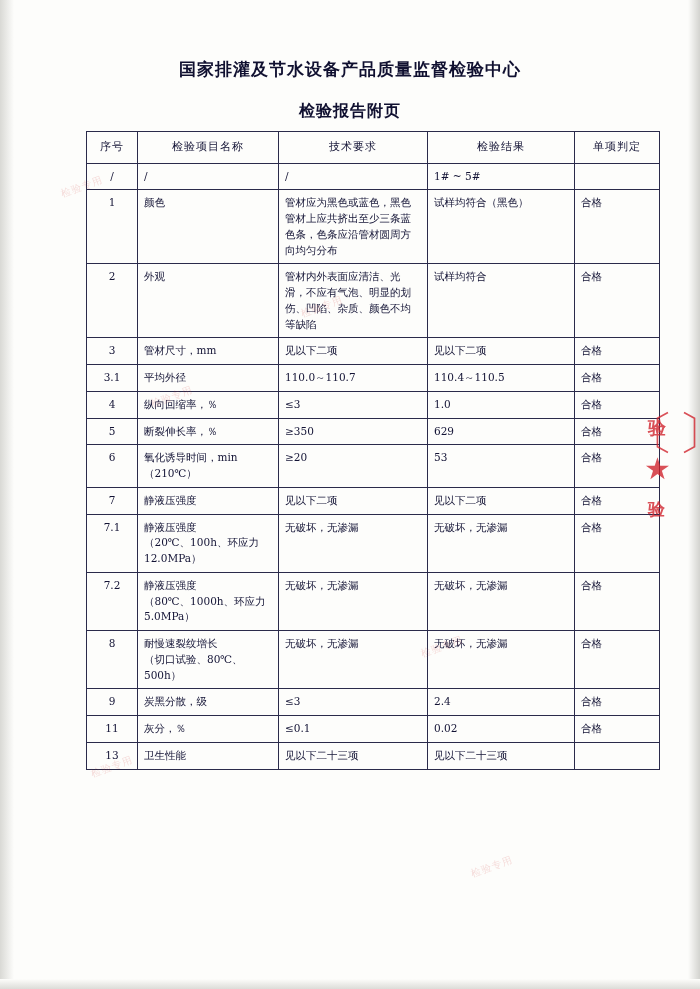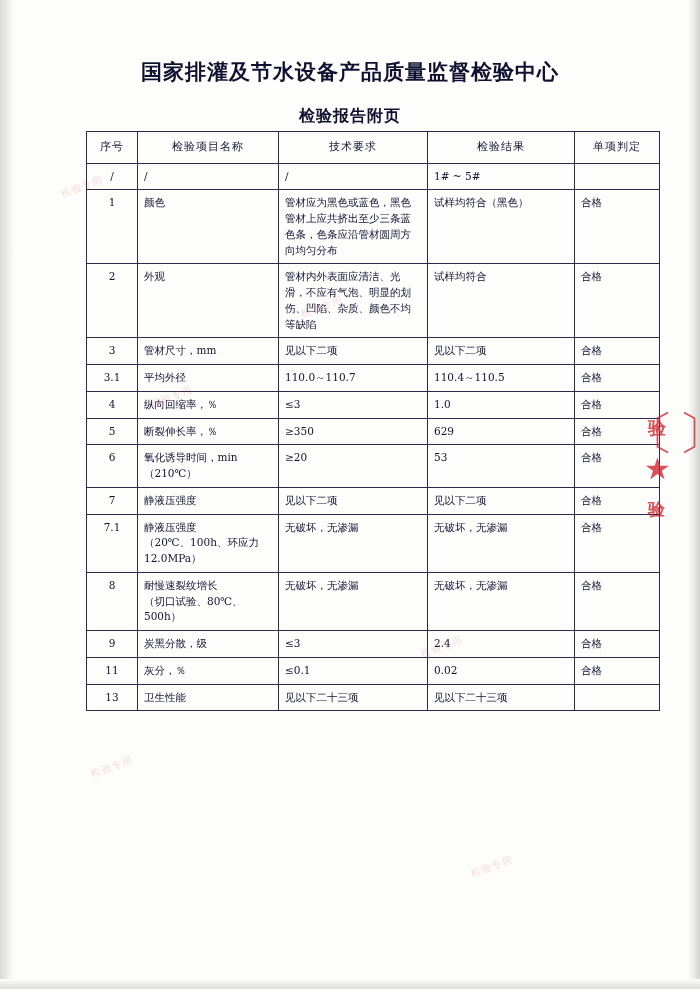--- a/index.html
+++ b/index.html
@@ -43,21 +43,21 @@
   .header {
     position: absolute;
     top: 58px;
     left: 0;
     right: 0;
     text-align: center;
   }
   .title-main {
     font-family: "DejaVu Serif", "Liberation Serif", serif;
     font-weight: bold;
-    font-size: 21px;
+    font-size: 17px;
     letter-spacing: 1px;
     color: #101030;
     white-space: nowrap;
   }
   .title-sub {
     font-family: "DejaVu Serif", "Liberation Serif", serif;
     font-weight: bold;
     font-size: 16px;
     letter-spacing: 1px;
     color: #101030;
@@ -363,20 +363,38 @@
           </td>
           <td class="c-res">
             <span class="cell-sub">无破坏，无渗漏</span>
           </td>
           <td class="c-verdict">
             <span class="cell-sub">合格</span>
           </td>
         </tr>
         <tr>
           <td class="c-no">
+            <span class="cell-sub">7.2</span>
+          </td>
+          <td class="c-item">
+            <span class="cell-sub">静液压强度</span>
+            <span class="cell-sub">（80℃、1000h、环应力5.0MPa）</span>
+          </td>
+          <td class="c-req">
+            <span class="cell-sub">无破坏，无渗漏</span>
+          </td>
+          <td class="c-res">
+            <span class="cell-sub">无破坏，无渗漏</span>
+          </td>
+          <td class="c-verdict">
+            <span class="cell-sub">合格</span>
+          </td>
+        </tr>
+        <tr>
+          <td class="c-no">
             <span class="cell-sub">8</span>
           </td>
           <td class="c-item">
             <span class="cell-sub">耐慢速裂纹增长</span>
             <span class="cell-sub">（切口试验、80℃、500h）</span>
           </td>
           <td class="c-req">
             <span class="cell-sub">无破坏，无渗漏</span>
           </td>
           <td class="c-res">

